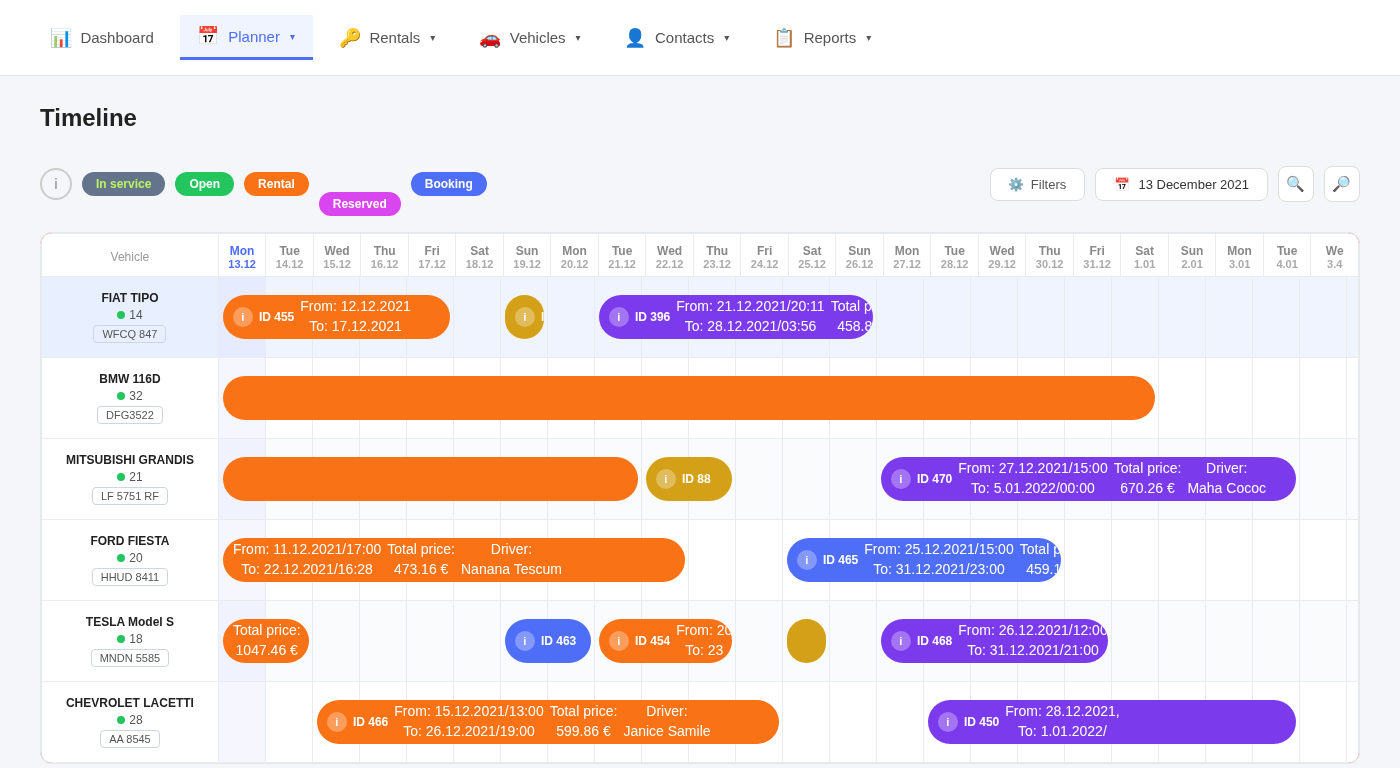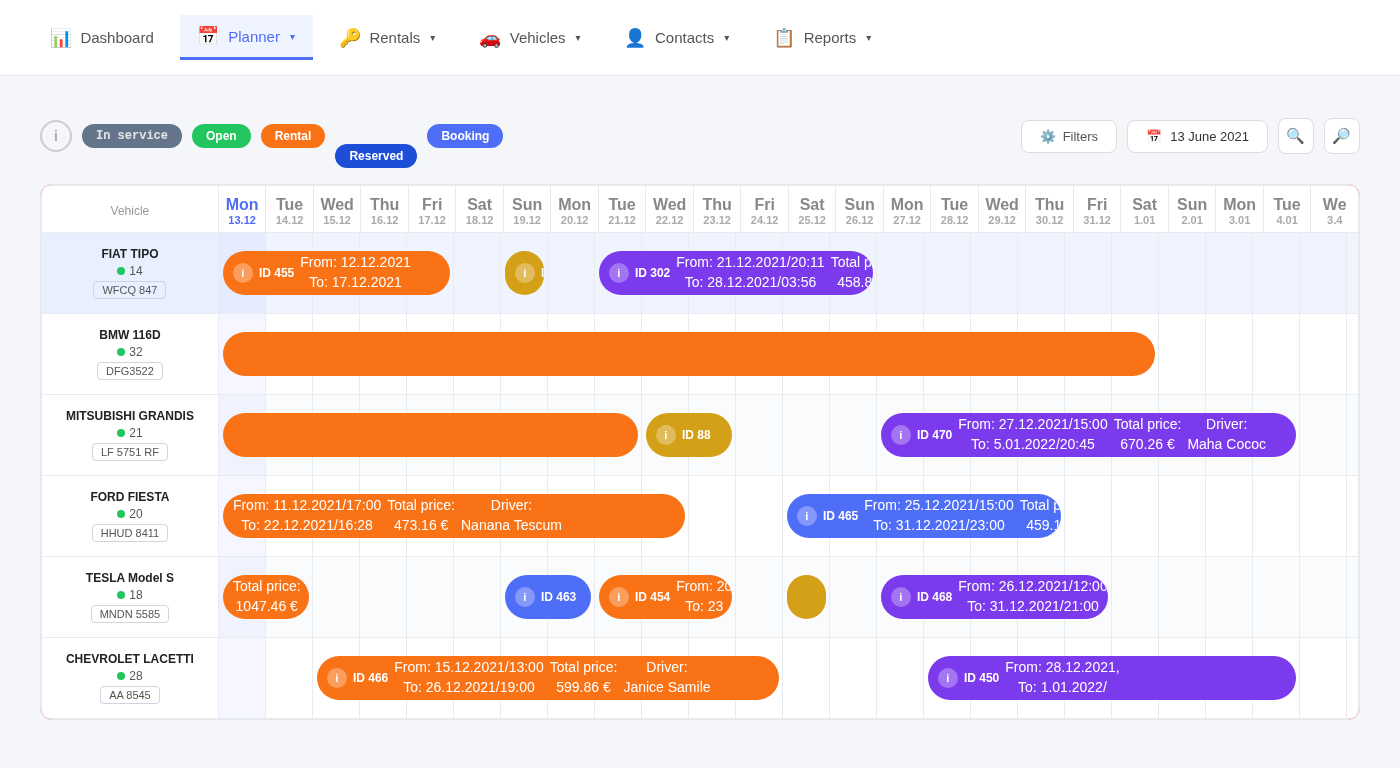--- a/index.html
+++ b/index.html
@@ -53,24 +53,24 @@
       font-size: 14px;
     }
     .badge {
       padding: 5px 14px;
       border-radius: 20px;
       font-size: 12px;
       font-weight: 600;
       cursor: pointer;
     }
     .badge-booking { background: #4f6ef7; color: #fff; }
-    .badge-reserved { background: #1d4ed8; color: #fff; margin-top: 40px; }
+    .badge-reserved { background: #d946ef; color: #fff; margin-top: 40px; }
     .badge-rental { background: #f97316; color: #fff; }
     .badge-open { background: #22c55e; color: #fff; }
-    .badge-inservice { background: #64748b; color: #e5e5e5; font-family: Liberation Mono, monospace; }
+    .badge-inservice { background: #64748b; color: #bef264; }
 
     .filter-right { margin-left: auto; display: flex; align-items: center; gap: 10px; }
     .filters-btn {
       display: flex; align-items: center; gap: 6px;
       padding: 8px 18px;
       border: 1.5px solid #ddd;
       border-radius: 8px;
       background: #fff;
       cursor: pointer;
       font-size: 13px;
@@ -129,21 +129,21 @@
       position: sticky;
       top: 0;
       z-index: 5;
     }
     .thead-date th.today { color: #4f6ef7; }
     .thead-date th.vehicle-header {
       color: #999;
       font-size: 12px;
       font-weight: 500;
     }
-    .day-label { display: block; font-weight: 600; font-size: 16px; }
+    .day-label { display: block; font-weight: 600; font-size: 12px; }
     .date-label { display: block; font-size: 11px; color: #aaa; }
     .today .day-label { color: #4f6ef7; }
     .today .date-label { color: #4f6ef7; }
 
     
     .vehicle-cell {
       text-align: center;
       padding: 14px 8px;
       background: #fff;
       position: sticky;
@@ -245,37 +245,38 @@
     <span class="nav-chevron">▾</span>
     </div>
     <div class="nav-item">
       <span style="font-size:18px">📋</span>
     <span>Reports</span>
     <span class="nav-chevron">▾</span>
     </div>
   </nav>
 
 <div class="page">
+  <h1 class="page-title">Timeline</h1>
 
   <div class="filter-bar">
     <div class="info-btn">i</div>
       <span class="badge badge-inservice">In service</span>
       <span class="badge badge-open">Open</span>
       <span class="badge badge-rental">Rental</span>
       <span class="badge badge-reserved">Reserved</span>
       <span class="badge badge-booking">Booking</span>
 
     <div class="filter-right">
       <button class="filters-btn">
         <span>⚙️</span>
         <span>Filters</span>
       </button>
       <button class="date-btn">
         <span>📅</span>
-        <span>13 June 2021</span>
+        <span>13 December 2021</span>
       </button>
       <div class="search-icon-btn">🔍</div>
       <div class="search-icon-btn">🔎</div>
     </div>
   </div>
 
   <div class="timeline-container">
     <table class="timeline-table">
       <thead class="thead-date">
         <tr id="header-row">
@@ -422,21 +423,21 @@
                   <span>From: 12.12.2021</span>
                   <span>To: 17.12.2021</span>
                 </span>
               </div>
               <div class="event-pill pill-yellow" style="left: 286px; width: 39px;">
                 <div class="pill-info-icon">i</div>
                 <span class="pill-id">IE</span>
               </div>
               <div class="event-pill pill-purple" style="left: 380px; width: 274px;">
                 <div class="pill-info-icon">i</div>
-                <span class="pill-id">ID 302</span>
+                <span class="pill-id">ID 396</span>
                 <span class="pill-detail">
                   <span>From: 21.12.2021/20:11</span>
                   <span>To: 28.12.2021/03:56</span>
                 </span>
                 <span class="pill-detail">
                   <span>Total price:</span>
                   <span>458.80 €</span>
                 </span>
               </div>
             </td>
@@ -519,21 +520,21 @@
               <div class="event-pill pill-orange" style="left: 4px; width: 415px;"></div>
               <div class="event-pill pill-yellow" style="left: 427px; width: 86px;">
                 <div class="pill-info-icon">i</div>
                 <span class="pill-id">ID 88</span>
               </div>
               <div class="event-pill pill-purple" style="left: 662px; width: 415px;">
                 <div class="pill-info-icon">i</div>
                 <span class="pill-id">ID 470</span>
                 <span class="pill-detail">
                   <span>From: 27.12.2021/15:00</span>
-                  <span>To: 5.01.2022/20:45</span>
+                  <span>To: 5.01.2022/00:00</span>
                 </span>
                 <span class="pill-detail">
                   <span>Total price:</span>
                   <span>670.26 €</span>
                 </span>
                 <span class="pill-detail">
                   <span>Driver:</span>
                   <span>Maha Cococ</span>
                 </span>
               </div>

